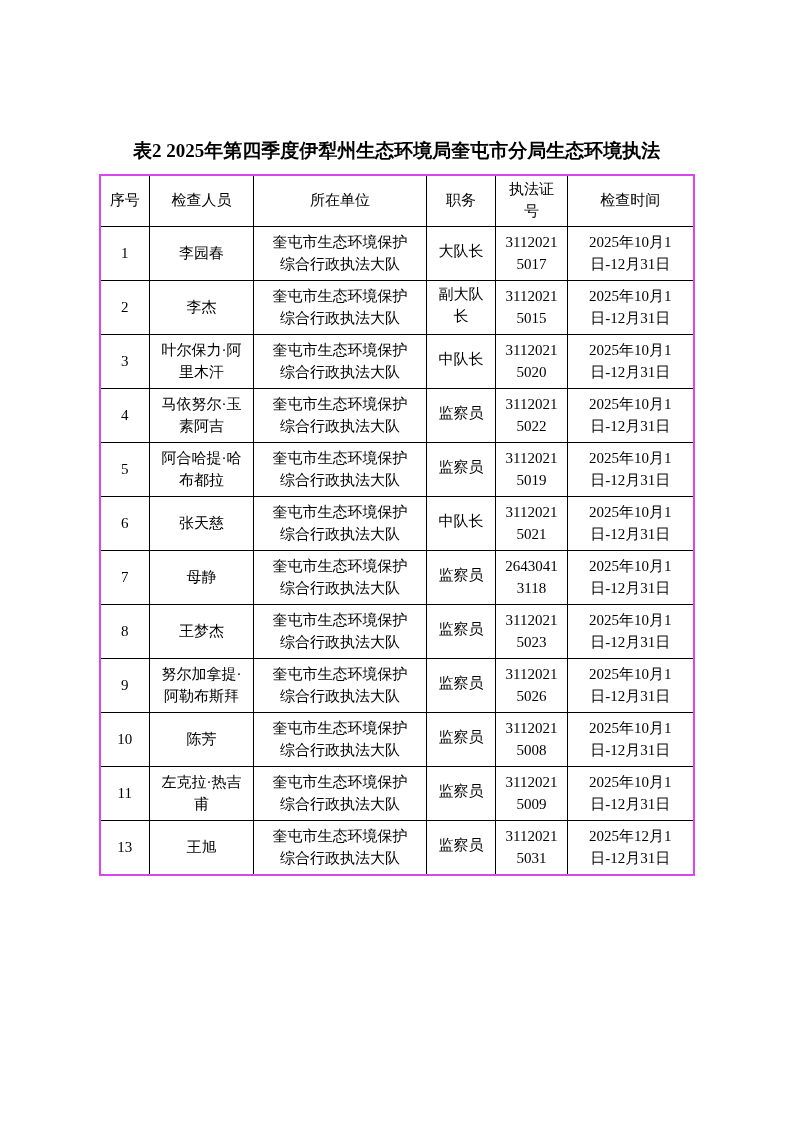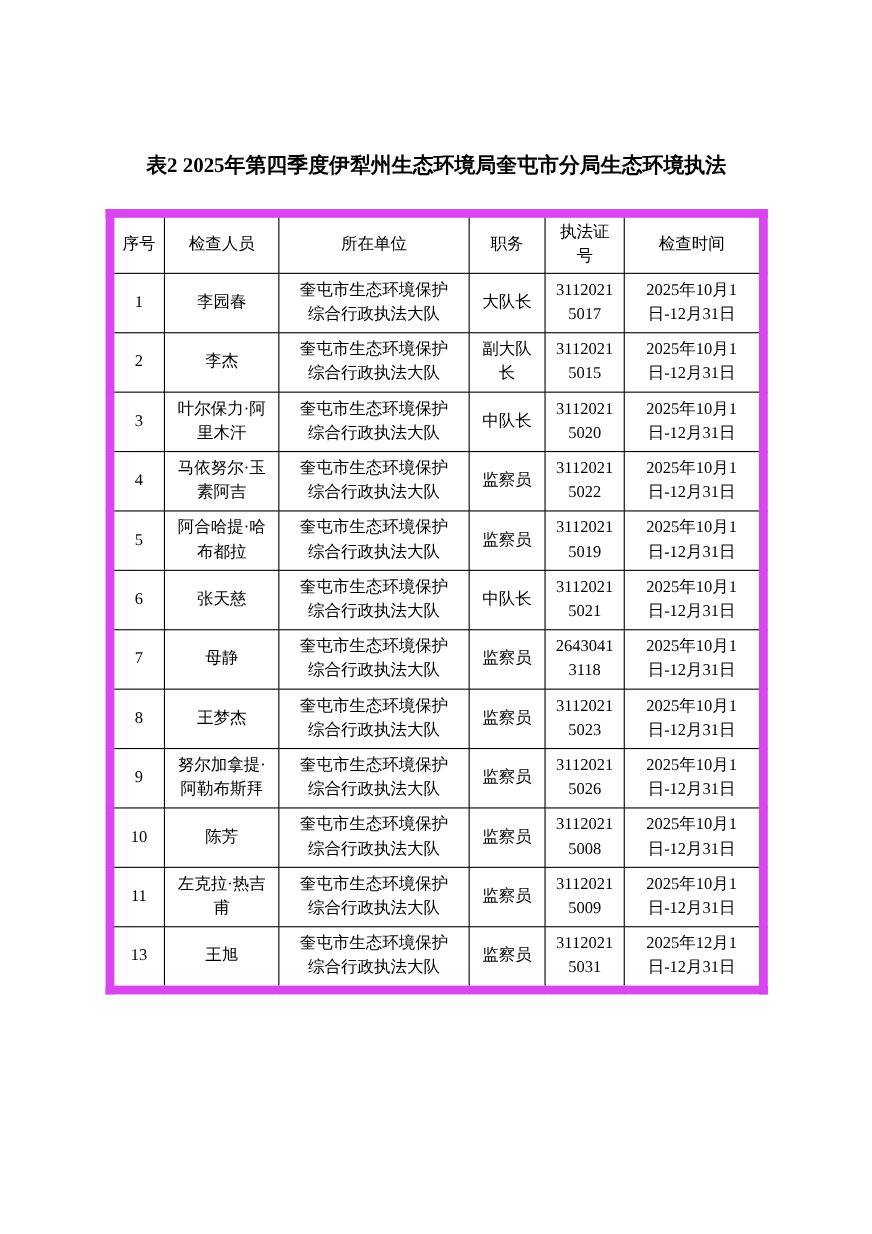--- a/index.html
+++ b/index.html
@@ -25,22 +25,22 @@
     line-height: 33px;
   }
   .title-line {
     display: block;
     white-space: pre-wrap;
   }
   table.roster {
     border-collapse: collapse;
     table-layout: fixed;
     width: 594px;
-    margin: 23px auto 0 auto;
-    border: 8px solid #d946ef;
+    margin: 7px auto 0 auto;
+    border: 2px solid #d946ef;
   }
   table.roster th,
   table.roster td {
     border: 1px solid #000000;
     text-align: center;
     vertical-align: middle;
     font-weight: normal;
     font-size: 15px;
     overflow: hidden;
   }
@@ -55,21 +55,21 @@
     height: 44px;
   }
   col.c1 { width: 50px; }
   col.c2 { width: 104px; }
   col.c3 { width: 173px; }
   col.c4 { width: 69px; }
   col.c5 { width: 72px; }
   col.c6 { width: 126px; }
   table.roster td:nth-child(2) { padding-left: 7px;  padding-right: 7px; }
   table.roster td:nth-child(3) { padding-left: 14px; padding-right: 14px; }
-  table.roster td:nth-child(4) { padding-left: 6px;  padding-right: 6px; }
+  table.roster td:nth-child(4) { padding-left: 6px;  padding-right: 6px; font-family: Liberation Mono, monospace; }
   table.roster td:nth-child(5) { padding-left: 8px;  padding-right: 8px; word-break: break-all; }
   table.roster td:nth-child(6) { padding-left: 15px; padding-right: 15px; }
   table.roster th:nth-child(5) { padding-left: 8px;  padding-right: 8px; }
 </style>
 </head>
 <body>
 
 <div class="page">
 
   <h1 class="doc-title">

